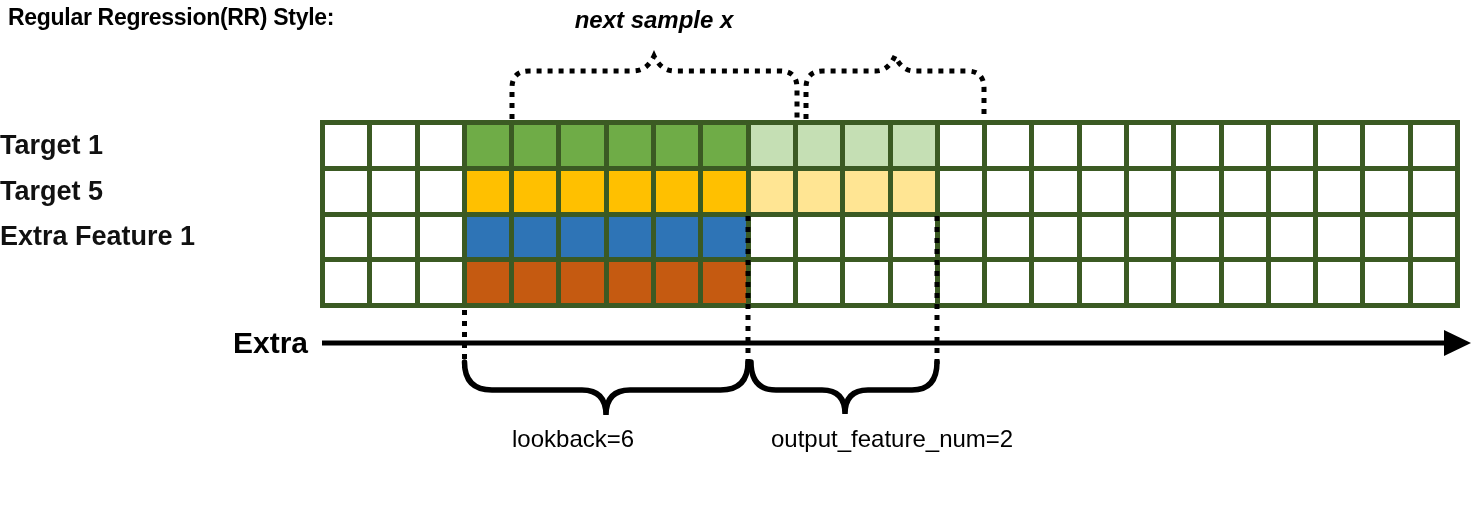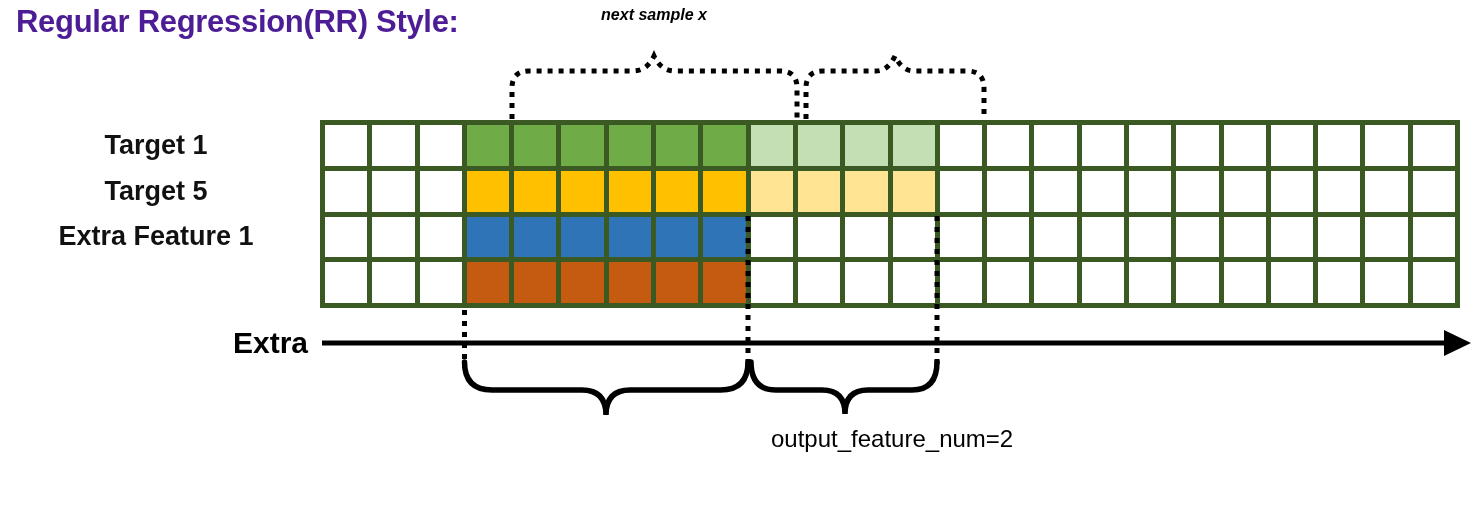--- a/index.html
+++ b/index.html
@@ -1,31 +1,31 @@
 <!DOCTYPE html>
 <html><head>
 <meta charset="utf-8">
 <style>
   html,body{margin:0;padding:0;background:#fff;}
   .canvas{
     position:relative;width:1476px;height:516px;background:#fff;
     font-family:"Liberation Sans","DejaVu Sans",sans-serif;overflow:hidden;
   }
   .title{
-    position:absolute;left:16px;top:4px;font-size:31px;font-weight:bold;color:#4c1d95;
+    position:absolute;left:8px;top:4px;font-size:23px;font-weight:bold;color:#000000;
     letter-spacing:-0.3px;white-space:nowrap;
   }
   .ann{
     position:absolute;top:6px;width:260px;text-align:center;
-    font-size:16px;font-style:italic;font-weight:600;color:#000;white-space:nowrap;
+    font-size:24px;font-style:italic;font-weight:600;color:#000;white-space:nowrap;
   }
   .ann-x{left:524px;}
   .ann-y{left:765px;}
   .rowlabel{
-    position:absolute;left:0;width:312px;height:33px;line-height:33px;text-align:center;
+    position:absolute;left:0;width:312px;height:33px;line-height:33px;text-align:left;
     font-size:27px;font-weight:bold;color:#111;white-space:nowrap;
   }
   .grid{
     position:absolute;left:320px;top:120px;width:1140px;height:188px;
     box-sizing:border-box;display:grid;
     grid-template-columns:repeat(24,1fr);grid-template-rows:repeat(4,1fr);
     gap:5px;padding:5px;
   }
   .cell{width:100%;height:100%;}
   .timelabel{
@@ -166,18 +166,19 @@
     <path class="dot" d="M 937 216 V 368"></path>
 
     <path class="dot" d="M 512 119 L 512 88 Q 512 71 529 71 L 633 71 Q 647 71 654 56 Q 661 71 675 71 L 780 71 Q 797 71 797 88 L 797 119"></path>
     <path class="dot" d="M 806 119 L 806 88 Q 806 71 823 71 L 876 71 Q 888 71 895 56 Q 902 71 914 71 L 967 71 Q 984 71 984 88 L 984 119"></path>
 
     <path class="solid" d="M 464.5 362 Q 464.5 390 492 390 L 582 390 Q 606 390 606 415 Q 606 390 630 390 L 720.5 390 Q 748 390 748 362"></path>
     <path class="solid" d="M 751 362 Q 751 390 776 390 L 822 390 Q 845 390 845 414 Q 845 390 868 390 L 912 390 Q 937 390 937 362"></path>
   </svg>
 
   <div class="block block-input">
+    <div>lookback=6</div>
   </div>
   <div class="block block-output">
     <div>output_feature_num=2</div>
   </div>
 
 </div>
 
 </body></html>

